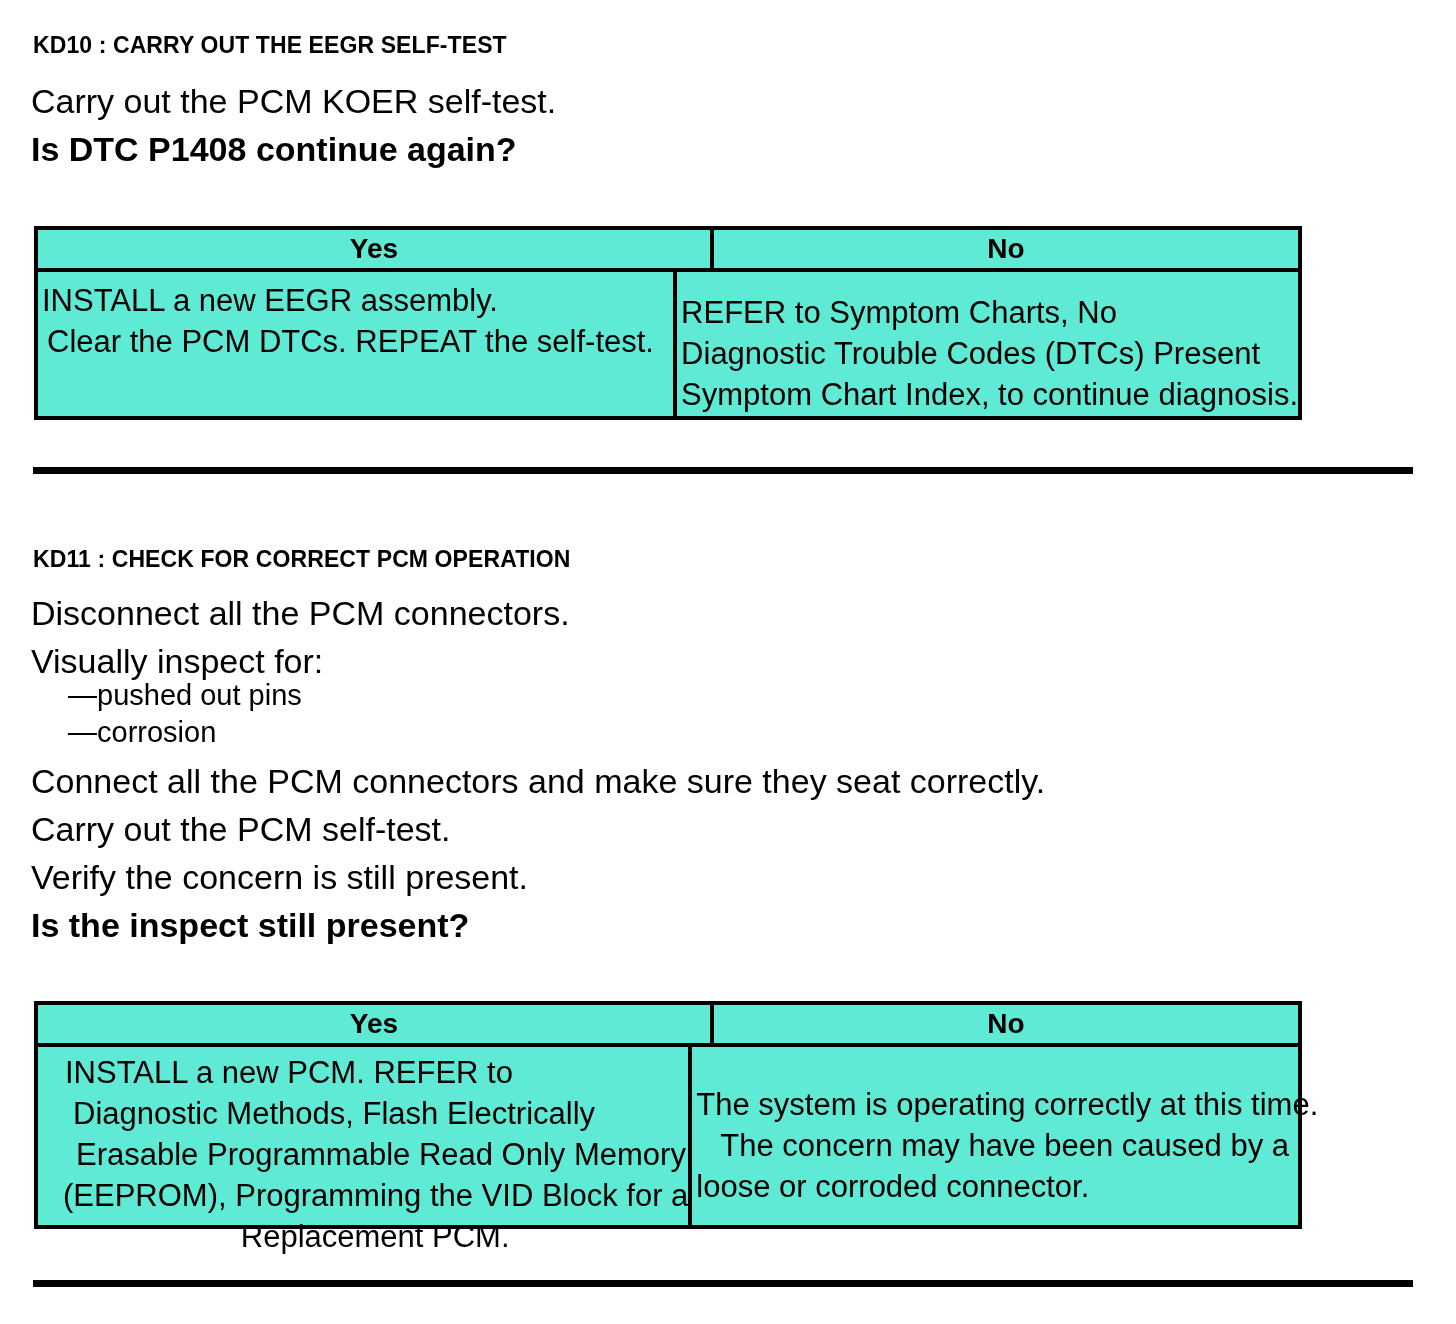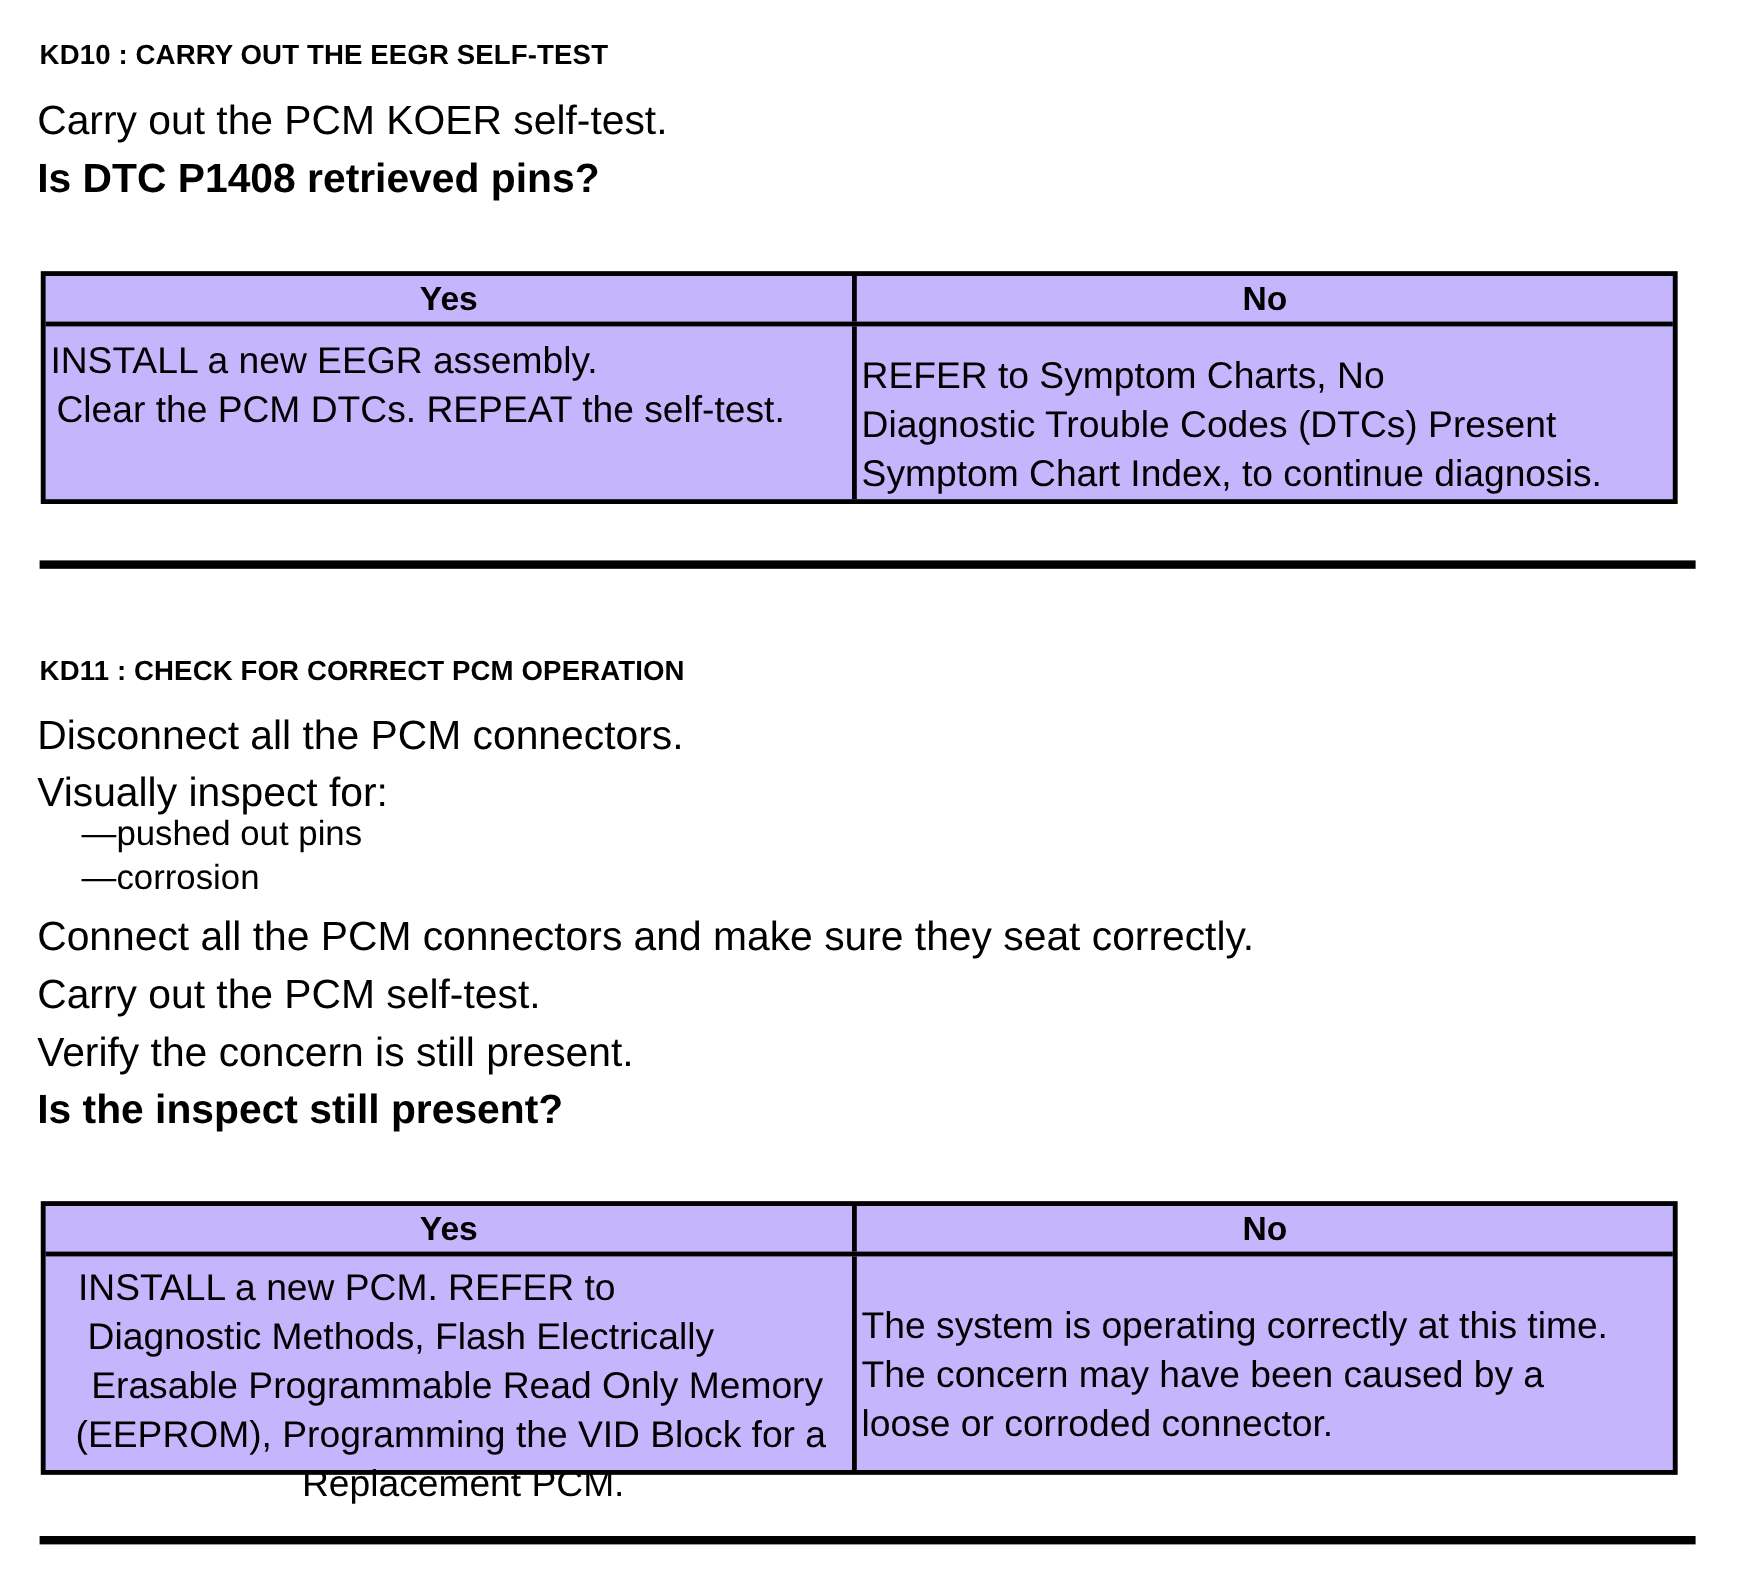--- a/index.html
+++ b/index.html
@@ -57,24 +57,24 @@
     left: 33px;
     width: 1380px;
     height: 7px;
     background: #000000;
   }
 
   
   .dtable {
     position: absolute;
     left: 34px;
-    width: 1364px;
+    width: 1268px;
     border: 4px solid #000000;
     box-sizing: border-box;
-    background: #c4b5fd;
+    background: #5eead4;
   }
   .thead {
     display: flex;
     height: 38px;
     border-bottom: 4px solid #000000;
   }
   .tbody {
     display: flex;
   }
   .col-yes {
@@ -118,21 +118,21 @@
 </style>
 </head>
 <body>
 
 <div class="page">
 
   <div class="step-title" style="top:32px;">KD10 : CARRY OUT THE EEGR SELF-TEST</div>
 
   <div class="step-line" style="top:82px;">Carry out the PCM KOER self-test.</div>
 
-  <div class="step-line bold" style="top:130px;">Is DTC P1408 retrieved pins?</div>
+  <div class="step-line bold" style="top:130px;">Is DTC P1408 continue again?</div>
 
   <div class="dtable" style="top:226px; height:194px;">
     <div class="thead">
       <div class="col-yes">
         <span class="hdr-label">Yes</span>
       </div>
       <div class="col-no">
         <span class="hdr-label">No</span>
       </div>
     </div>
@@ -188,21 +188,21 @@
           <div class="cl" style="padding-left:3px;">INSTALL a new PCM.  REFER to</div>
           <div class="cl" style="padding-left:11px;">Diagnostic Methods, Flash Electrically</div>
           <div class="cl" style="padding-left:14px;">Erasable Programmable Read Only Memory</div>
           <div class="cl" style="padding-left:1px;">(EEPROM), Programming the VID Block for a</div>
           <div class="cl center">Replacement PCM.</div>
         </div>
       </div>
       <div class="col-no cell" style="height:178px;">
         <div class="cell-lines" style="padding-top:37px;">
           <div class="cl" style="padding-left:4px;">The system is operating correctly at this time.</div>
-          <div class="cl" style="padding-left:4px;">The concern may have been caused by a</div>
+          <div class="cl" style="padding-left:4px;margin-left:24px;">The concern may have been caused by a</div>
           <div class="cl" style="padding-left:4px;">loose or corroded connector.</div>
         </div>
       </div>
     </div>
   </div>
 
   <div class="rule" style="top:1280px;"></div>
 
 </div>
 

